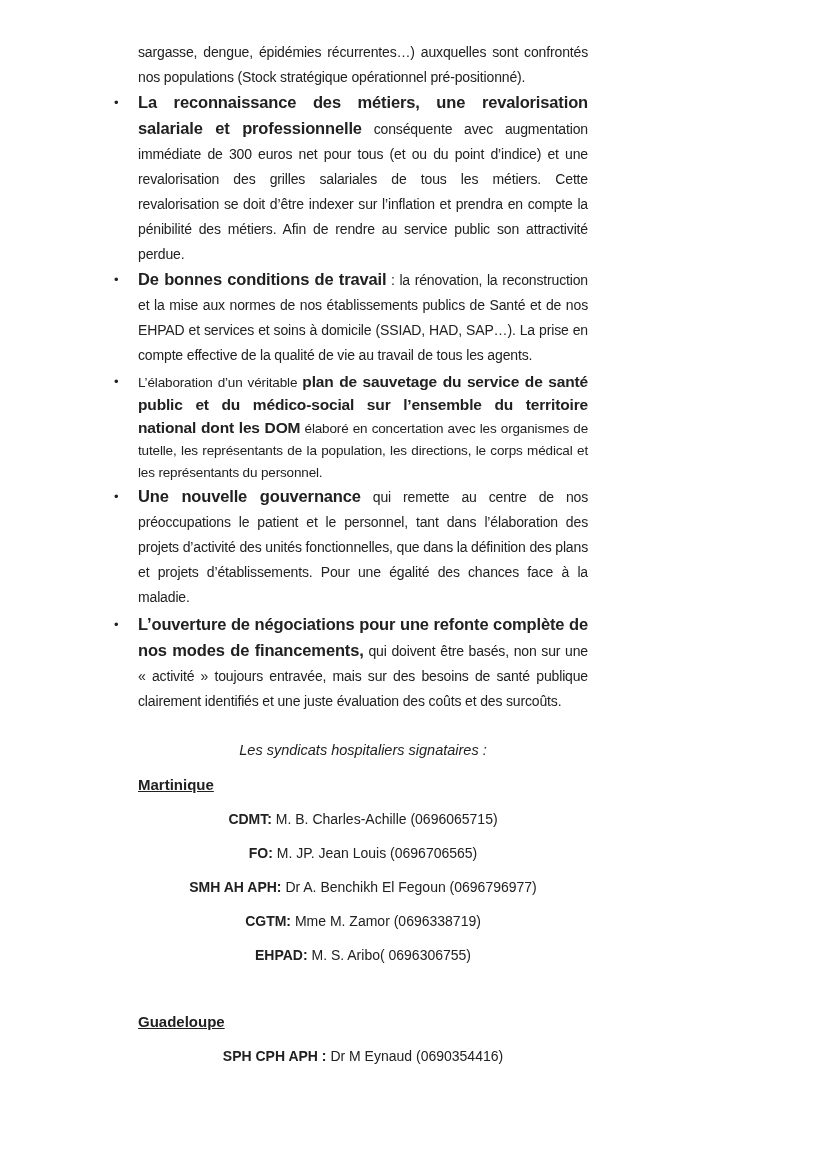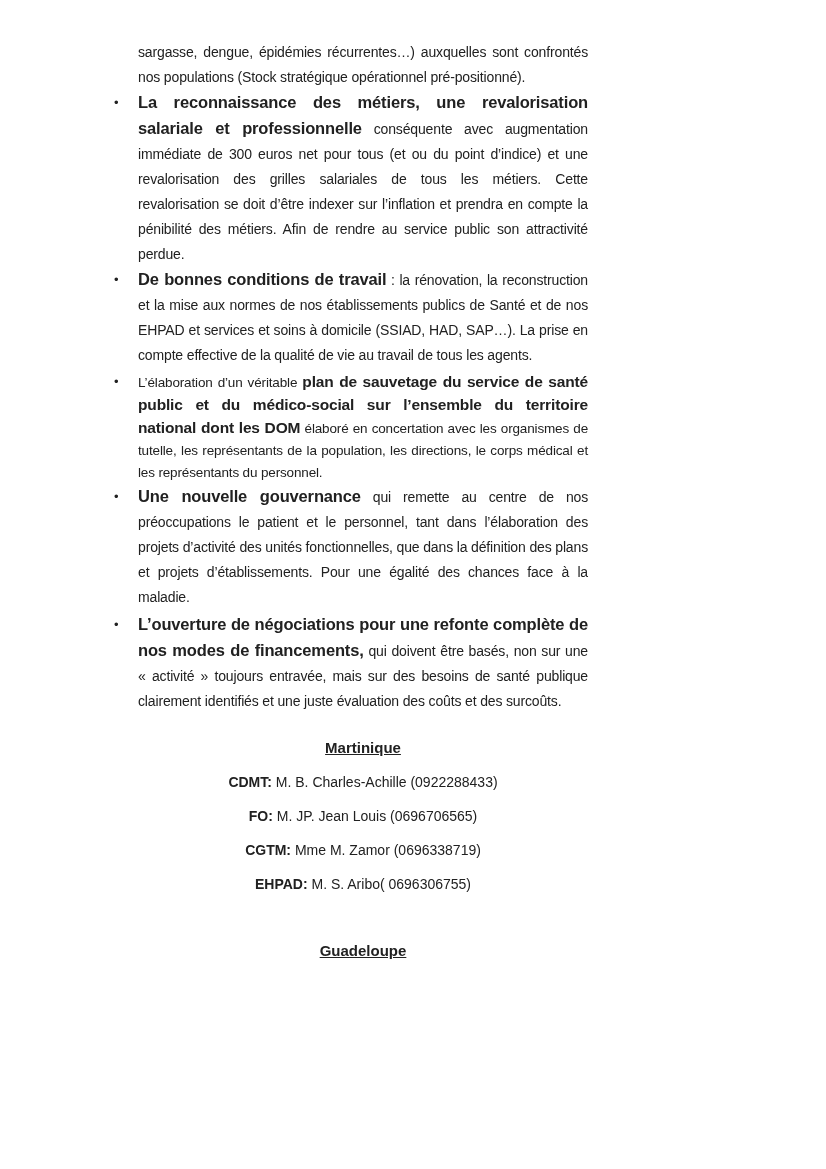--- a/index.html
+++ b/index.html
@@ -51,22 +51,22 @@
   .bullet.compact .lead-bold { font-size: 15.5px; }
   .bullet.gap-sm { margin-top: 2px; }
   .sig-title {
     margin: 26px 0 0;
     text-align: center;
     font-style: italic;
     font-size: 14.5px;
     line-height: 20px;
   }
   .region-heading {
-    margin: 24px 0 0;
-    text-align: center;
+    margin: 15px 0 0;
+    text-align: left;
     font-weight: 700;
     text-decoration: underline;
     font-size: 15px;
     line-height: 20px;
   }
   .region-heading.second { margin-top: 47px; }
   .contact {
     margin: 14px 0 0;
     text-align: center;
     font-size: 14px;
@@ -105,36 +105,45 @@
     <span class="lead-bold">Une nouvelle gouvernance</span>
     <span>qui remette au centre de nos préoccupations le patient et le personnel, tant dans l’élaboration des projets d’activité des unités fonctionnelles, que dans la définition des plans et projets d’établissements. Pour une égalité des chances face à la maladie.</span>
   </div>
 
   <div class="bullet gap-sm">
     <span class="dot">•</span>
     <span class="lead-bold">L’ouverture de négociations pour une refonte complète de nos modes de financements,</span>
     <span>qui doivent être basés, non sur une « activité » toujours entravée, mais sur des besoins de santé publique clairement identifiés et une juste évaluation des coûts et des surcoûts.</span>
   </div>
 
+  <p class="sig-title">Les syndicats hospitaliers signataires :</p>
 
   <p class="region-heading">Martinique</p>
 
   <p class="contact">
     <span class="label">CDMT:</span>
-    <span>M. B. Charles-Achille (0922288433)</span>
+    <span>M. B. Charles-Achille (0696065715)</span>
   </p>
   <p class="contact">
     <span class="label">FO:</span>
     <span>M. JP. Jean Louis (0696706565)</span>
+  </p>
+  <p class="contact">
+    <span class="label">SMH AH APH:</span>
+    <span>Dr A. Benchikh El Fegoun (0696796977)</span>
   </p>
   <p class="contact">
     <span class="label">CGTM:</span>
     <span>Mme M. Zamor (0696338719)</span>
   </p>
   <p class="contact">
     <span class="label">EHPAD:</span>
     <span>M. S. Aribo( 0696306755)</span>
   </p>
 
   <p class="region-heading second">Guadeloupe</p>
 
+  <p class="contact">
+    <span class="label">SPH CPH APH :</span>
+    <span>Dr M Eynaud (0690354416)</span>
+  </p>
 
 </div>
 
 </body></html>

